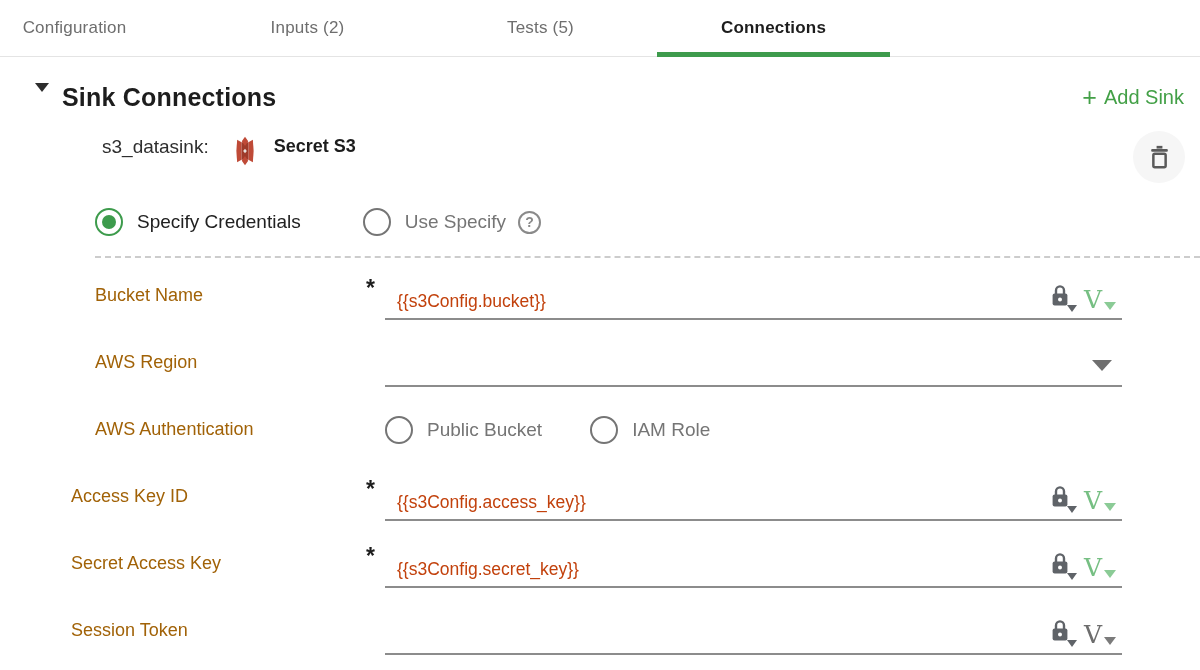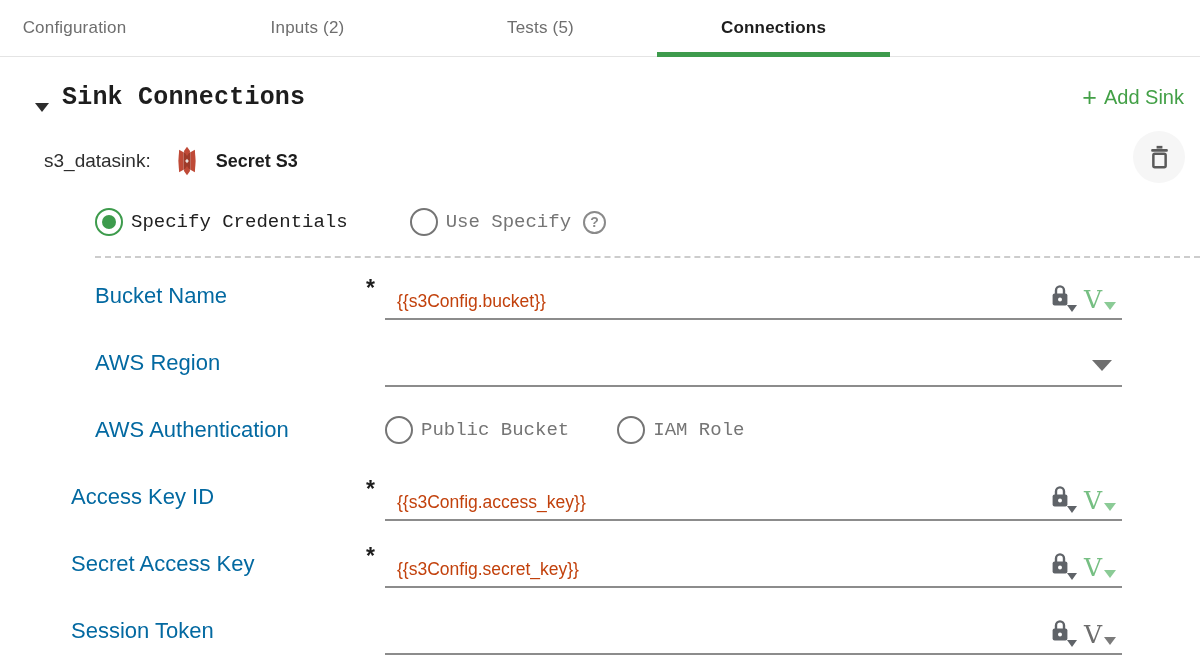--- a/index.html
+++ b/index.html
@@ -11,58 +11,58 @@
             display:flex; margin-left:-42px; width:1242px; }
   .tab { width:233px; height:56px; display:flex; align-items:center; justify-content:center;
          font-size:17px; color:#6e6e6e; cursor:pointer; position:relative; letter-spacing:0.2px; }
   .tab.active { color:#1d1d1d; font-weight:bold;text-align:center; }
   .tab.active::after { content:""; position:absolute; left:0; right:0; bottom:-1px;
                        height:5px; background:#3d9b4c; }
 
   
   .section-header { display:flex; justify-content:space-between; align-items:center;
                     padding:26px 16px 8px 35px; }
-  .section-title-wrap { display:flex; align-items:flex-end; gap:13px; cursor:pointer;font-family:Liberation Mono, monospace; }
+  .section-title-wrap { display:flex; align-items:flex-start; gap:13px; cursor:pointer; }
   .collapse-tri { width:0; height:0; border-left:7px solid transparent;
                   border-right:7px solid transparent; border-top:9px solid #2d2d2d; }
   .section-title { font-size:25px; font-weight:bold; color:#1d1d1d; letter-spacing:0.2px; }
   .add-sink { display:flex; align-items:center; gap:7px; color:#43a047; cursor:pointer; }
   .add-sink .plus { font-size:25px; font-weight:400; line-height:1; }
   .add-sink .lbl { font-size:20px; }
 
   
-  .sink-name-row { position:relative; display:flex; align-items:center;
-                   padding-left:44px; margin-top:16px; height:50px; }
+  .sink-name-row { position:relative; display:flex; align-items:flex-start;
+                   padding-left:102px; margin-top:16px; height:50px; }
   .sink-name { font-size:19px; color:#2e2e2e; margin-right:22px; }
   .s3-icon { width:28px; height:30px; margin-right:15px; }
   .connector-name { font-size:18px; font-weight:bold; color:#1d1d1d; }
   .delete-btn { position:absolute; right:15px; top:-5px; width:52px; height:52px;
                 border-radius:50%; background:#f6f6f6; display:flex; align-items:center;
                 justify-content:center; cursor:pointer; }
 
   
   .cred-row { display:flex; align-items:center; padding-left:95px; margin-top:18px; height:36px; }
   .radio { width:28px; height:28px; border-radius:50%; border:2px solid #757575;
            flex:0 0 auto; position:relative; cursor:pointer; background:#fff; }
   .radio.checked { border-color:#3d9b4c; }
   .radio.checked::after { content:""; position:absolute; left:5px; top:5px;
                           width:14px; height:14px; border-radius:50%; background:#3d9b4c; }
-  .radio-label { font-size:19px; color:#212121; margin-left:8px;font-family:Liberation Mono, monospace; }
+  .radio-label { font-size:19px; color:#212121; margin-left:14px; }
   .radio-label.dim { color:#757575; }
   .cred-gap { width:62px; }
   .help-icon { width:23px; height:23px; border-radius:50%; border:2px solid #8a8a8a;
                color:#8a8a8a; font-size:14px; font-weight:bold; display:flex;
                align-items:center; justify-content:center; margin-left:12px; cursor:pointer; }
 
   .dashed-sep { margin:16px 0 0 95px; border-top:2px dashed #cccccc; }
 
   
   .form { margin-top:4px; }
   .form-row { display:flex; align-items:center; height:67px; }
-  .form-label { width:385px; flex:0 0 auto; padding-left:95px; font-size:22px; color:#0369a1; }
+  .form-label { width:385px; flex:0 0 auto; padding-left:95px; font-size:18px; color:#a16207; }
   .form-label.indent { padding-left:71px; }
   .fieldbox { flex:1; margin-right:78px; position:relative; height:48px; }
   .fieldbox.underlined { border-bottom:2px solid #8c8c8c; }
   .req-star { position:absolute; left:-19px; bottom:16px; font-size:23px;
               font-weight:bold; color:#1d1d1d; }
   .field-input { position:absolute; left:12px; bottom:6px; width:calc(100% - 110px);
                  border:none; outline:none; font-size:17.5px; color:#c2410c;
                  font-family:"Liberation Sans", sans-serif; background:transparent; }
   .field-icons { position:absolute; right:6px; bottom:7px; display:flex;
                  align-items:flex-end; gap:14px; }

